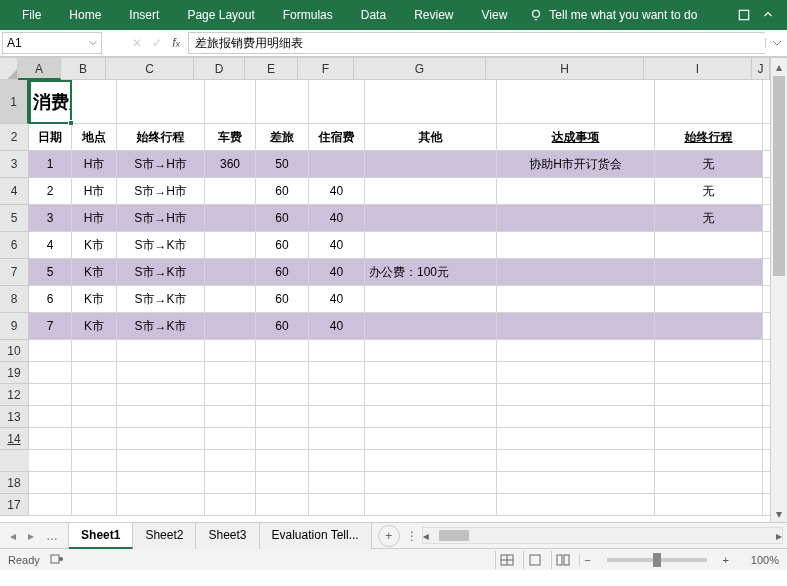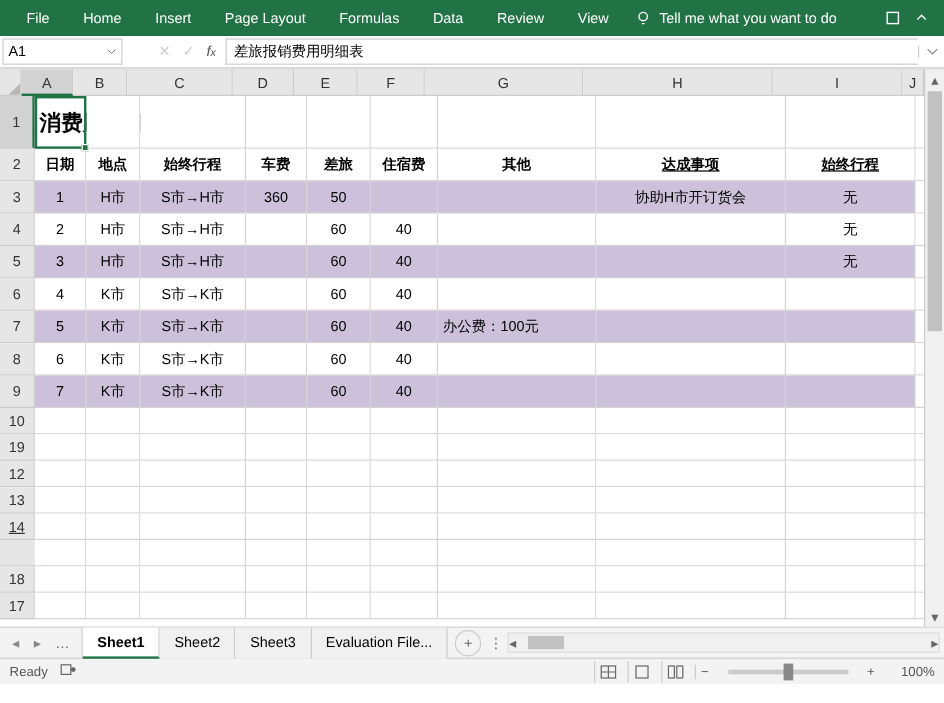--- a/index.html
+++ b/index.html
@@ -371,21 +371,21 @@
 <div class="sheet-bar">
   <div class="sheet-nav">
     <span>◂</span>
     <span>▸</span>
     <span class="dots">…</span>
   </div>
   <div class="sheet-tabs" id="sheettabs">
       <div class="sheet-tab active">Sheet1</div>
       <div class="sheet-tab">Sheet2</div>
       <div class="sheet-tab">Sheet3</div>
-      <div class="sheet-tab">Evaluation File...</div>
+      <div class="sheet-tab">Evaluation Tell...</div>
     </div>
   <div class="new-sheet">+</div>
   <span class="dots" style="margin-left:6px;">⋮</span>
   <div class="h-scroll">
     <div class="arrow">◂</div>
     <div class="h-thumb"></div>
     <div class="arrow" style="margin-left:auto;">▸</div>
   </div>
 </div>
 

